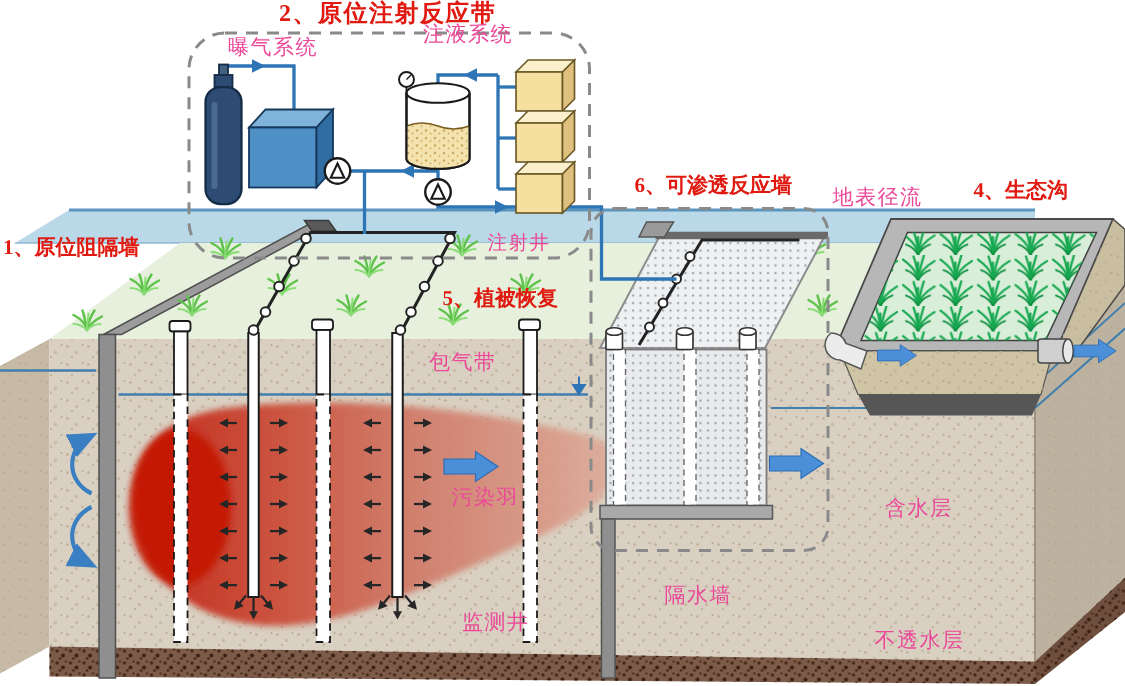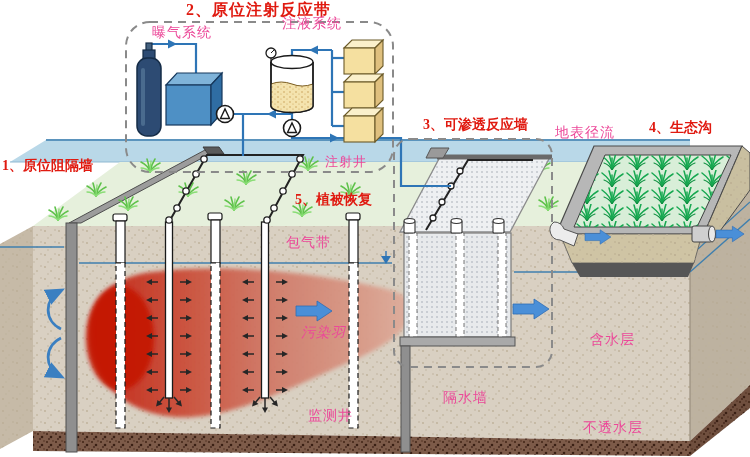--- a/index.html
+++ b/index.html
@@ -325,23 +325,23 @@
     <use href="#fat" transform="translate(585,237) scale(0.72)"></use>
     <use href="#fat" transform="translate(716,234) scale(0.78)"></use>
   </g>
 </svg>
 
 <div class="lbl red big" style="left:186px;top:1px;">2、原位注射反应带</div>
 <div class="lbl blk" style="left:152px;top:25px;">曝气系统</div>
 <div class="lbl blk" style="left:282px;top:16px;">注液系统</div>
 <div class="lbl red" style="left:2px;top:158px;text-align:right;">1、原位阻隔墙</div>
 <div class="lbl blk" style="left:306px;top:155px;font-size:13px;margin-left:19px;">注射井</div>
-<div class="lbl red" style="left:423px;top:117px;">3、可渗透反应墙</div>
+<div class="lbl red" style="left:423px;top:117px;">6、可渗透反应墙</div>
 <div class="lbl blk" style="left:555px;top:125px;text-align:right;">地表径流</div>
 <div class="lbl red" style="left:649px;top:120px;">4、生态沟</div>
 <div class="lbl red" style="left:295px;top:192px;">5、植被恢复</div>
 <div class="lbl blk" style="left:286px;top:235px;text-align:center;">包气带</div>
-<div class="lbl blk" style="left:301px;top:325px;font-style:italic;">污染羽</div>
+<div class="lbl blk" style="left:301px;top:325px;">污染羽</div>
 <div class="lbl blk" style="left:308px;top:408px;">监测井</div>
 <div class="lbl blk" style="left:590px;top:332px;">含水层</div>
 <div class="lbl blk" style="left:411px;top:390px;margin-left:32px;">隔水墙</div>
 <div class="lbl blk" style="left:583px;top:420px;">不透水层</div>
 </div>
 
 </body></html>

